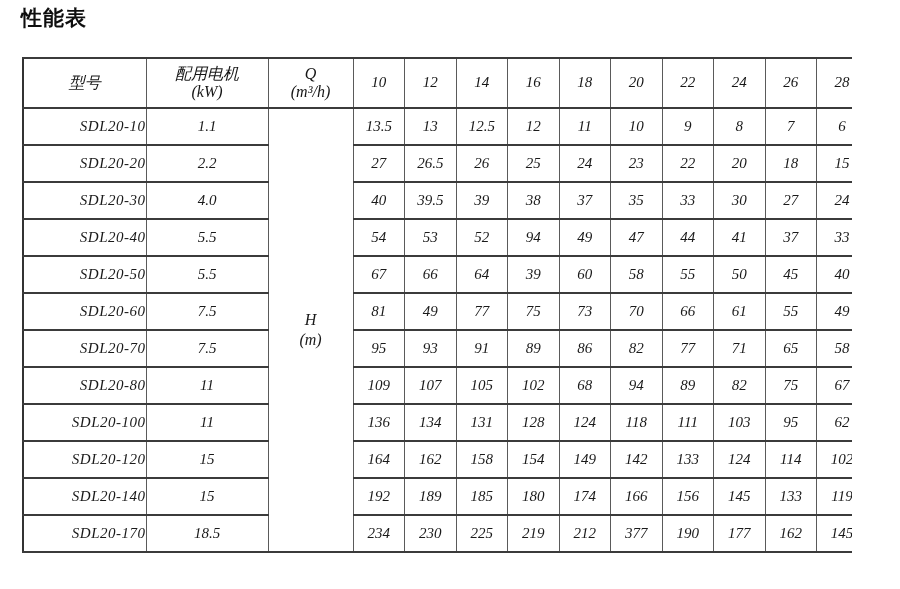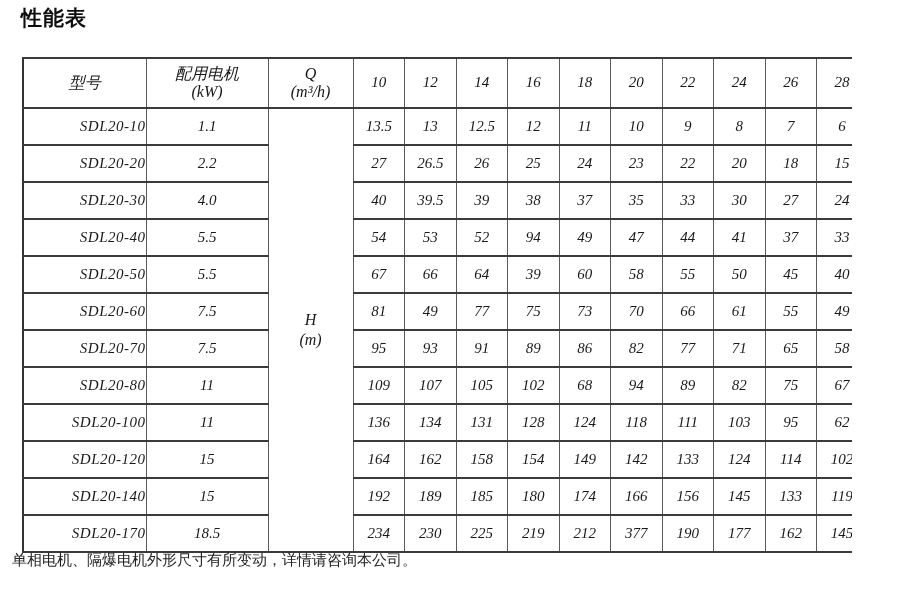--- a/index.html
+++ b/index.html
@@ -286,15 +286,14 @@
           <td>212</td>
           <td>377</td>
           <td>190</td>
           <td>177</td>
           <td>162</td>
           <td>145</td>
         </tr>
       </tbody>
   </table>
 
-  <p class="footnote">单相电机、隔爆电机外形尺寸有所变动，详情请咨询本公司。</p>
 
 </div>
 
 </body></html>

